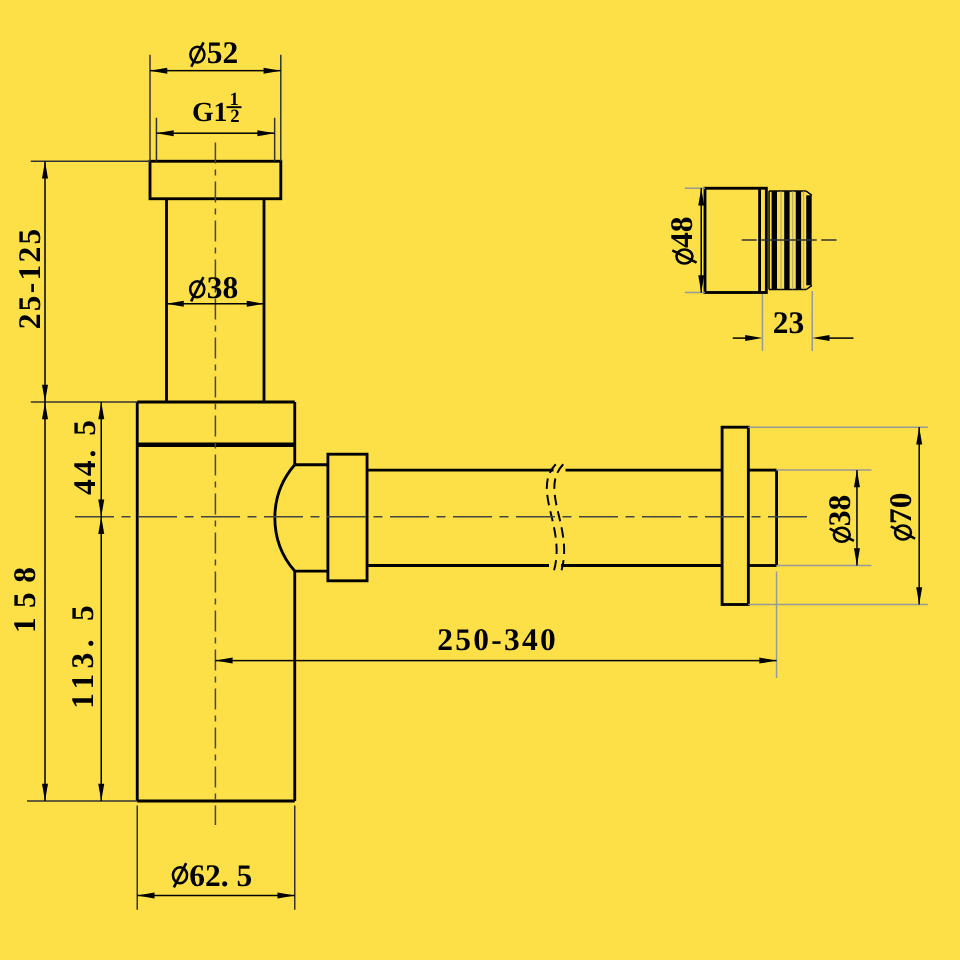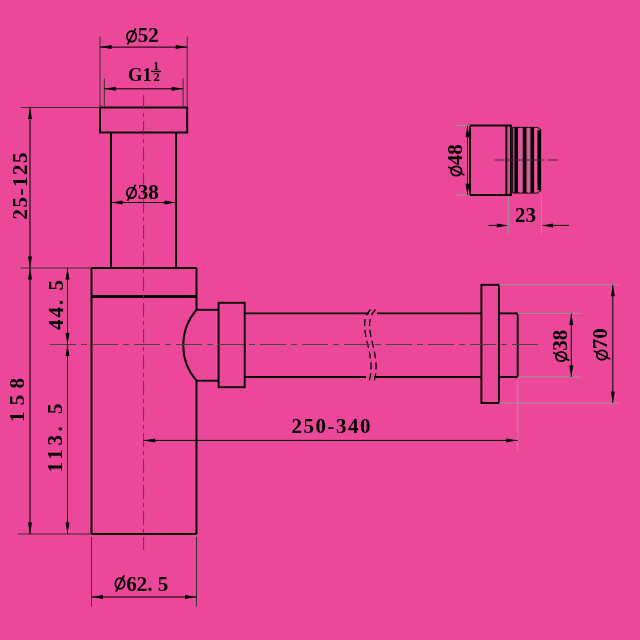--- a/index.html
+++ b/index.html
@@ -1,16 +1,16 @@
 <!DOCTYPE html>
 <html><head>
 <meta charset="utf-8">
 <style>
   html,body{margin:0;padding:0;background:#ffffff;}
-  .page{width:640px;height:640px;position:relative;background:#ec4899;overflow:hidden;}
+  .page{width:640px;height:640px;position:relative;background:#fde047;overflow:hidden;}
   svg{position:absolute;left:0;top:0;}
   text{font-family:"Liberation Serif", serif;fill:#000;}
 </style>
 </head>
 <body>
 <div class="page">
 <svg width="640" height="640" viewBox="0 0 640 640">
   <g fill="none" stroke="#000" stroke-width="1.9">
 
     <g>

